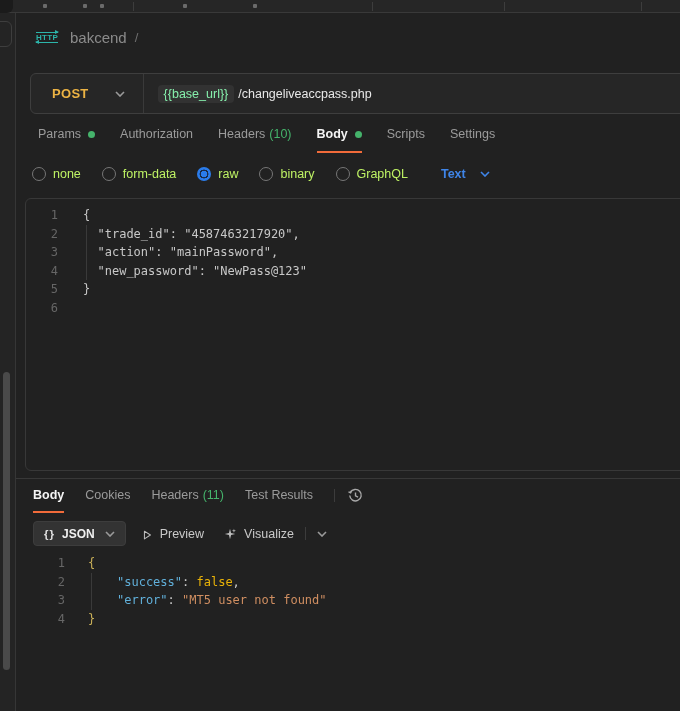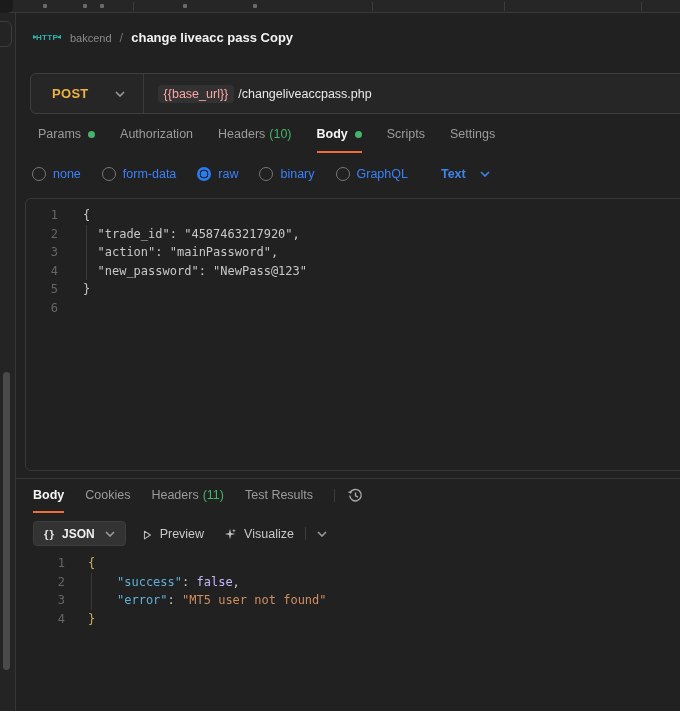--- a/index.html
+++ b/index.html
@@ -20,59 +20,59 @@
     background:#242424; border-right:1px solid #363636; }
   .sidebar-btn { position:absolute; top:8px; left:-6px; width:18px; height:26px;
     border:1px solid #3e3e3e; border-radius:6px; background:transparent; }
   .scroll-thumb { position:absolute; top:359px; left:3px; width:7px; height:298px;
     background:#4a4a4a; border-radius:4px; }
 
   
   .main { position:absolute; top:13px; left:16px; right:0; bottom:0; }
 
   .header { height:49px; display:flex; align-items:center; padding-left:19px; }
-  .http-icon { display:flex; flex-direction:row; align-items:center; width:24px; margin-right:11px; }
+  .http-icon { display:flex; flex-direction:column; align-items:center; width:24px; margin-right:11px; }
   .http-arr { position:relative; display:block; width:22px; height:1px; background:#2cb5aa; }
   .http-arr.top::after { content:''; position:absolute; right:-1px; top:-2px;
     border-left:4px solid #2cb5aa; border-top:2.5px solid transparent; border-bottom:2.5px solid transparent; }
   .http-arr.bot::after { content:''; position:absolute; left:-1px; top:-2px;
     border-right:4px solid #2cb5aa; border-top:2.5px solid transparent; border-bottom:2.5px solid transparent; }
   .http-txt { color:#2cb5aa; font-size:8px; font-weight:700; line-height:9px; letter-spacing:.3px; }
-  .crumb-collection { color:#8b8b8b; font-size:11px; margin-right:8px; }
+  .crumb-collection { color:#8b8b8b; font-size:15px; margin-right:8px; }
   .crumb-sep { color:#6f6f6f; font-size:13px; margin-right:8px; }
   .crumb-request { color:#f2f2f2; font-size:13px; font-weight:700; }
 
   
   .urlbar { margin:11px -2px 0 14px; height:41px; display:flex; align-items:center;
     background:#262626; border:1px solid #3e3e3e; border-radius:6px 0 0 6px; }
   .method { display:flex; align-items:center; padding:0 18px 0 21px; cursor:pointer; }
   .method-label { color:#ecb344; font-size:13px; font-weight:700; letter-spacing:.3px; margin-right:26px; }
   .chev { width:10px; height:6px; }
   .chev path { stroke:#9a9a9a; stroke-width:1.6; fill:none; }
   .chev.blue path { stroke:#3f85e8; }
   .urlbar .vsep { width:1px; align-self:stretch; background:#3a3a3a; }
   .url-field { display:flex; align-items:center; padding-left:14px; font-size:12.5px; }
-  .url-var { background:#323232; color:#fca5a5; padding:2px 6px; border-radius:4px; margin-right:4px; }
+  .url-var { background:#323232; color:#86efac; padding:2px 6px; border-radius:4px; margin-right:4px; }
   .url-path { color:#e8e8e8; }
 
   
   .req-tabs { margin-top:13px; padding-left:22px; display:flex; height:26px; }
   .tab { display:flex; align-items:flex-start; margin-right:25px; color:#9b9b9b;
     font-size:12.5px; padding-bottom:9px; border-bottom:2px solid transparent; cursor:pointer; }
   .tab.active { color:#f5f5f5; font-weight:700; border-bottom-color:#f26b3a; }
   .tab .dot { width:7px; height:7px; border-radius:50%; background:#45b36b; margin:4px 0 0 7px; }
   .tab .count { color:#45b36b; margin-left:4px; }
 
   
   .type-row { margin-top:9px; padding-left:16px; display:flex; align-items:center; height:24px; }
   .radio-item { display:flex; align-items:center; margin-right:21px; cursor:pointer; }
   .radio { width:14px; height:14px; border-radius:50%; border:1.5px solid #767676; margin-right:7px; }
   .radio.checked { border:none;
     background:radial-gradient(circle, #2a7ceb 0 3px, #1b2c47 3.2px 4.4px, #2a7ceb 4.6px 7px); }
-  .radio-label { color:#3b82f6; font-size:12.5px; }
+  .radio-label { color:#bef264; font-size:12.5px; }
   .fmt-select { display:flex; align-items:center; margin-left:12px; cursor:pointer; }
   .fmt-label { color:#3f85e8; font-size:12.5px; font-weight:700; margin-right:14px; }
 
   
   .editor { font-family:"DejaVu Sans Mono", monospace; font-size:12px; }
   .req-editor { margin:12px -2px 0 9px; height:273px; border:1px solid #383838;
     border-radius:6px 0 0 6px; padding-top:7px; background:#212121; overflow:hidden; }
   .code-line { display:flex; height:18.5px; line-height:18.5px; }
   .ln { width:32px; text-align:right; color:#666666; flex:none; }
   .req-editor .code { margin-left:25px; position:relative; color:#d8d8d8; white-space:pre; }
@@ -103,21 +103,21 @@
   .spark-icon path { fill:#bdbdbd; }
   .resp-toolbar .vsep { width:1px; height:13px; background:#3c3c3c; margin:0 11px; }
 
   
   .resp-editor { margin-top:8px; }
   .resp-editor .ln { width:49px; }
   .resp-editor .code { margin-left:23px; position:relative; white-space:pre; }
   .tok-plain { color:#c8c8c8; }
   .tok-brace { color:#cbb159; }
   .tok-key { color:#61b0da; }
-  .tok-bool { color:#c4b5fd; }
+  .tok-bool { color:#eab308; }
   .tok-string { color:#cf8e61; }
 </style>
 </head>
 <body>
 
 <div class="screen">
 
   <div class="topstrip">
     <span class="dot" style="left:43px"></span>
     <span class="dot" style="left:83px"></span>
@@ -139,21 +139,20 @@
   <div class="main">
 
     <div class="header">
       <span class="http-icon">
         <span class="http-arr top"></span>
         <span class="http-txt">HTTP</span>
         <span class="http-arr bot"></span>
       </span>
       <span class="crumb-collection">bakcend</span>
       <span class="crumb-sep">/</span>
-      <span class="crumb-request">change liveacc pass Copy</span>
     </div>
 
     <div class="urlbar">
       <div class="method">
         <span class="method-label">POST</span>
         <svg class="chev" viewBox="0 0 10 6">
             <path d="M1 1 L5 5 L9 1"></path>
           </svg>
       </div>
       <div class="vsep"></div>

